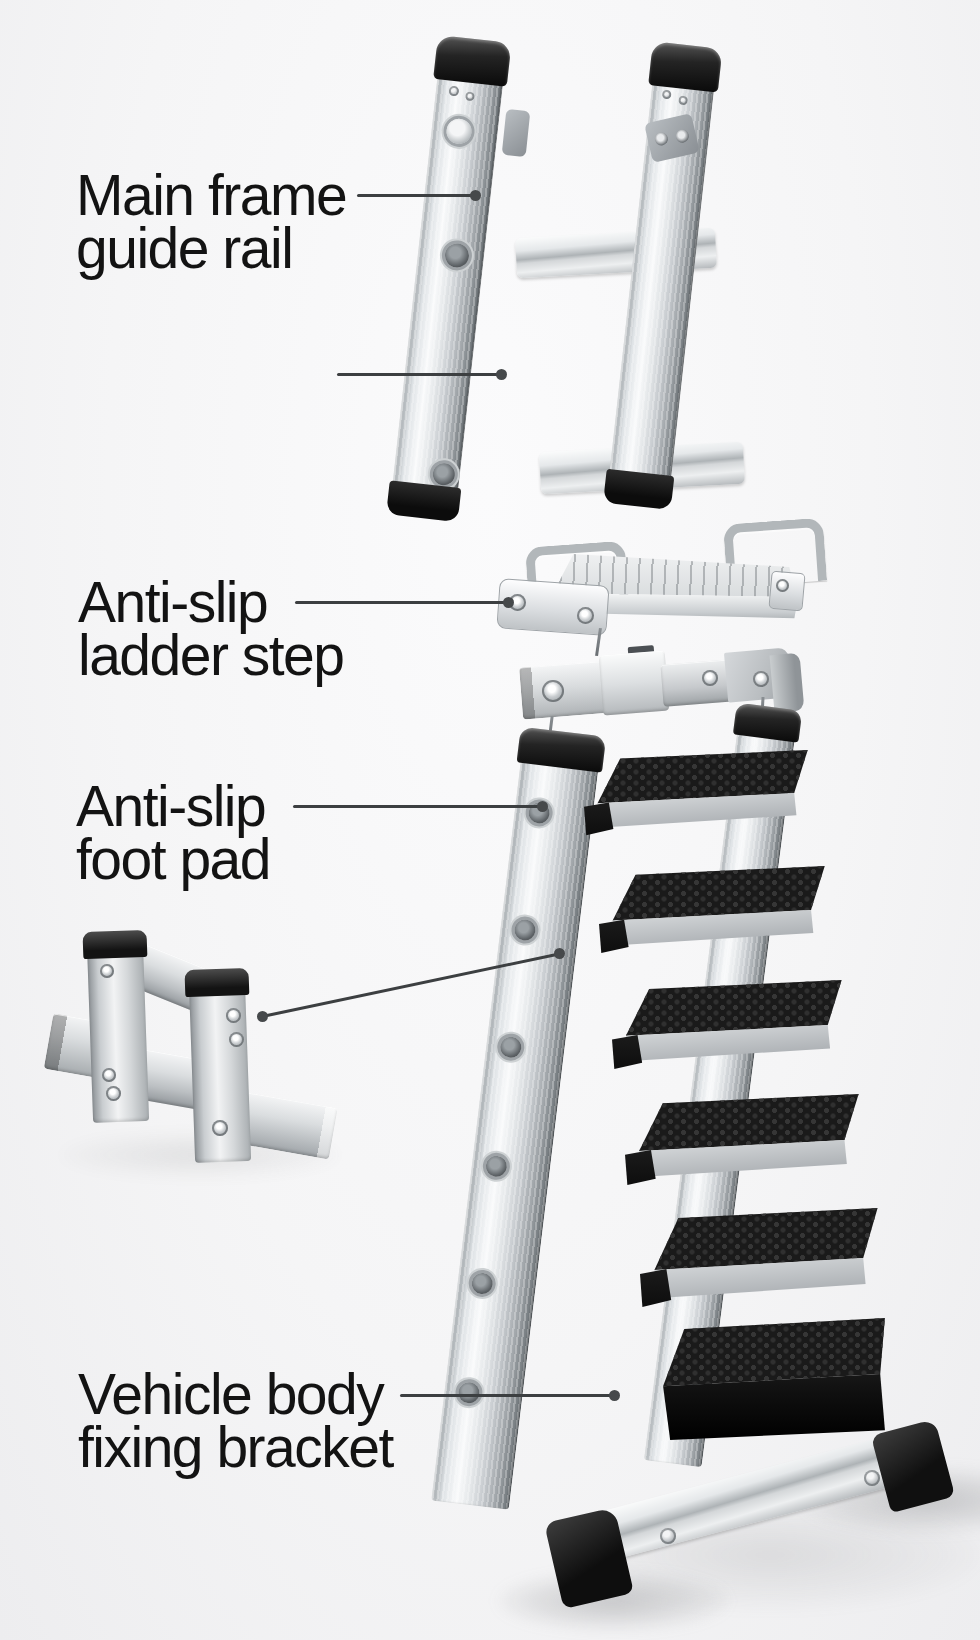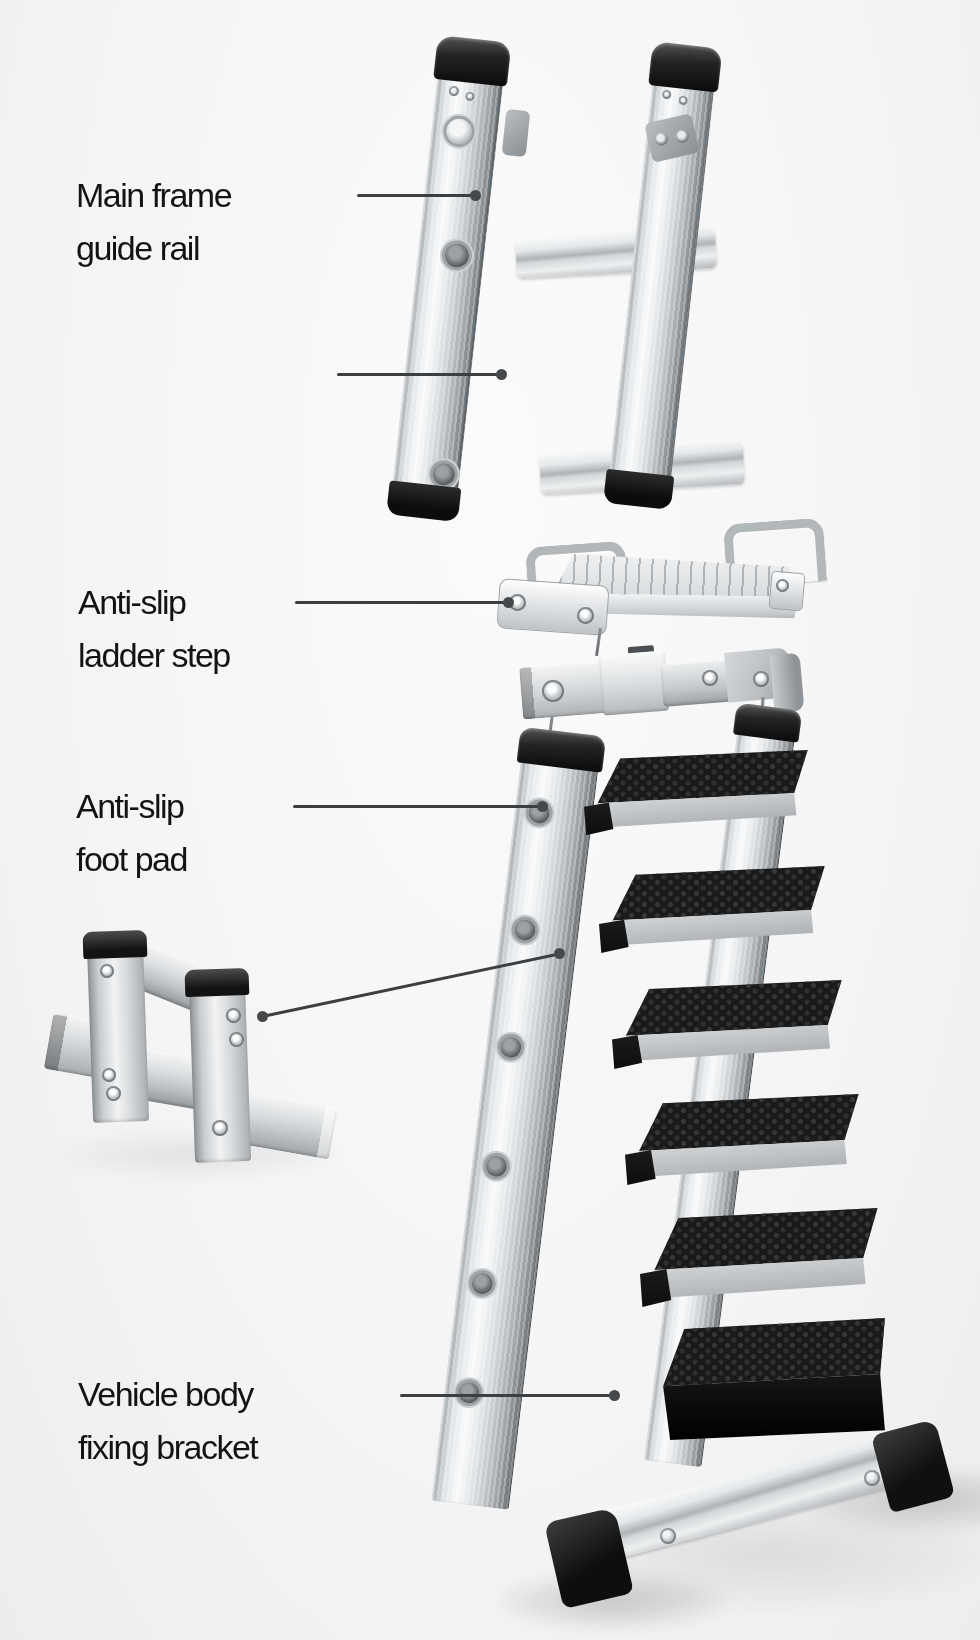--- a/index.html
+++ b/index.html
@@ -2,21 +2,21 @@
 <html><head>
 <meta charset="utf-8">
 <style>
   html,body{margin:0;padding:0;background:#e9e9ea;}
   #canvas{position:relative;width:980px;height:1640px;overflow:hidden;margin:0 auto;
     background:radial-gradient(ellipse at 50% 30%, #fbfbfc 0%, #f5f5f6 55%, #ededef 100%);
     font-family:"Liberation Sans", sans-serif;}
   .abs{position:absolute;}
   .layer{position:absolute;inset:0;pointer-events:none;}
   
-  .label{position:absolute;font-size:34px;line-height:53px;font-weight:400;
+  .label{position:absolute;font-size:57px;line-height:53px;font-weight:400;
     letter-spacing:-1.5px;color:#131313;white-space:pre-line;}
   
   .lline{position:absolute;height:3px;background:#3c3f41;border-radius:2px;}
   .ldot{position:absolute;width:11px;height:11px;border-radius:50%;background:#46494b;}
   
   .rail{position:absolute;border-radius:4px;
     background:
       repeating-linear-gradient(90deg, rgba(255,255,255,.28) 0 2px, rgba(255,255,255,0) 2px 5px),
       linear-gradient(90deg,#9aa0a4 0%,#dfe3e6 14%,#f9fafb 32%,#e4e7e9 48%,#c8ccd0 64%,#a0a5a9 82%,#787e82 95%,#6a7074 100%);
     box-shadow:inset -2px 0 2px rgba(0,0,0,.25), inset 2px 0 2px rgba(255,255,255,.5);}

